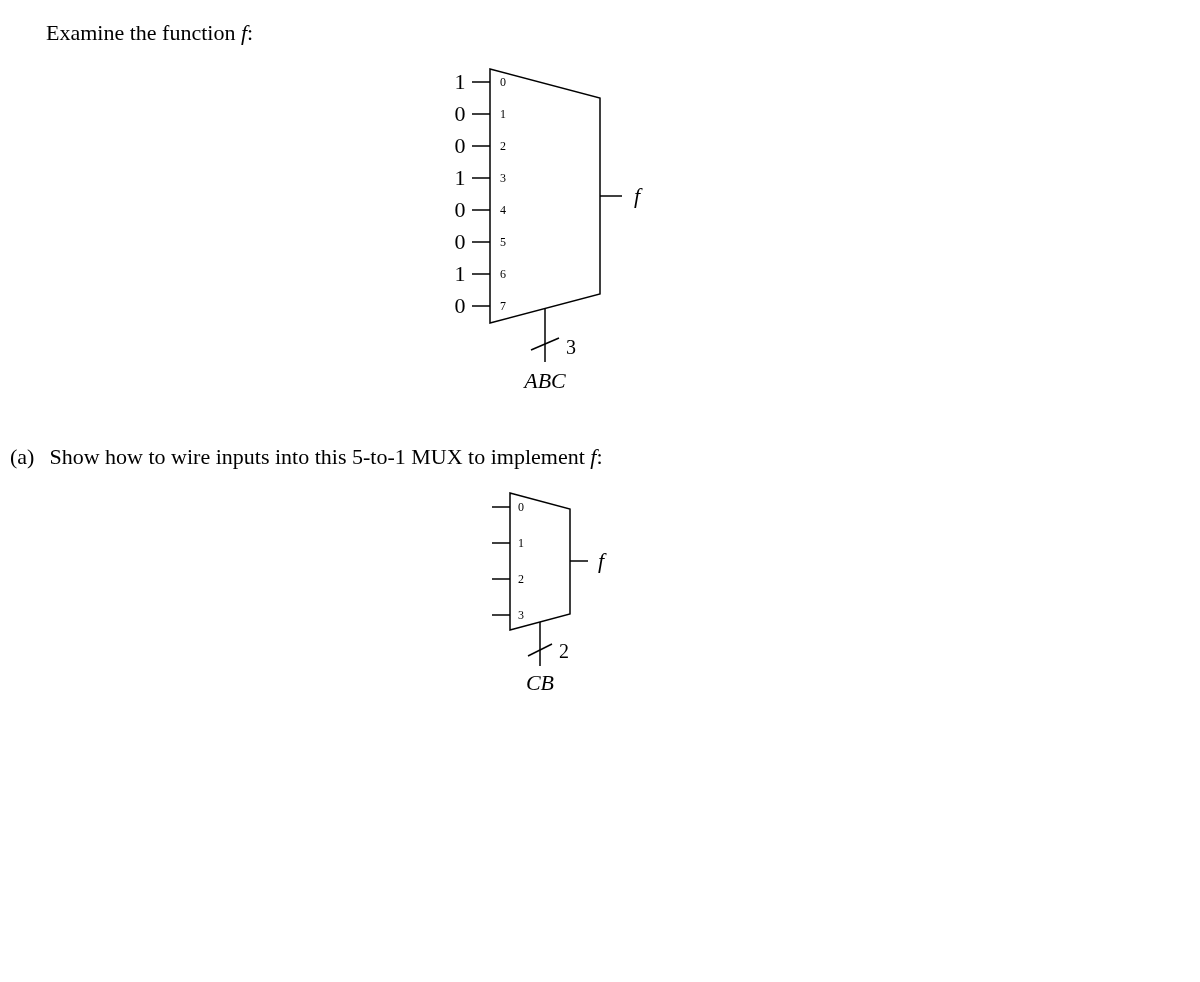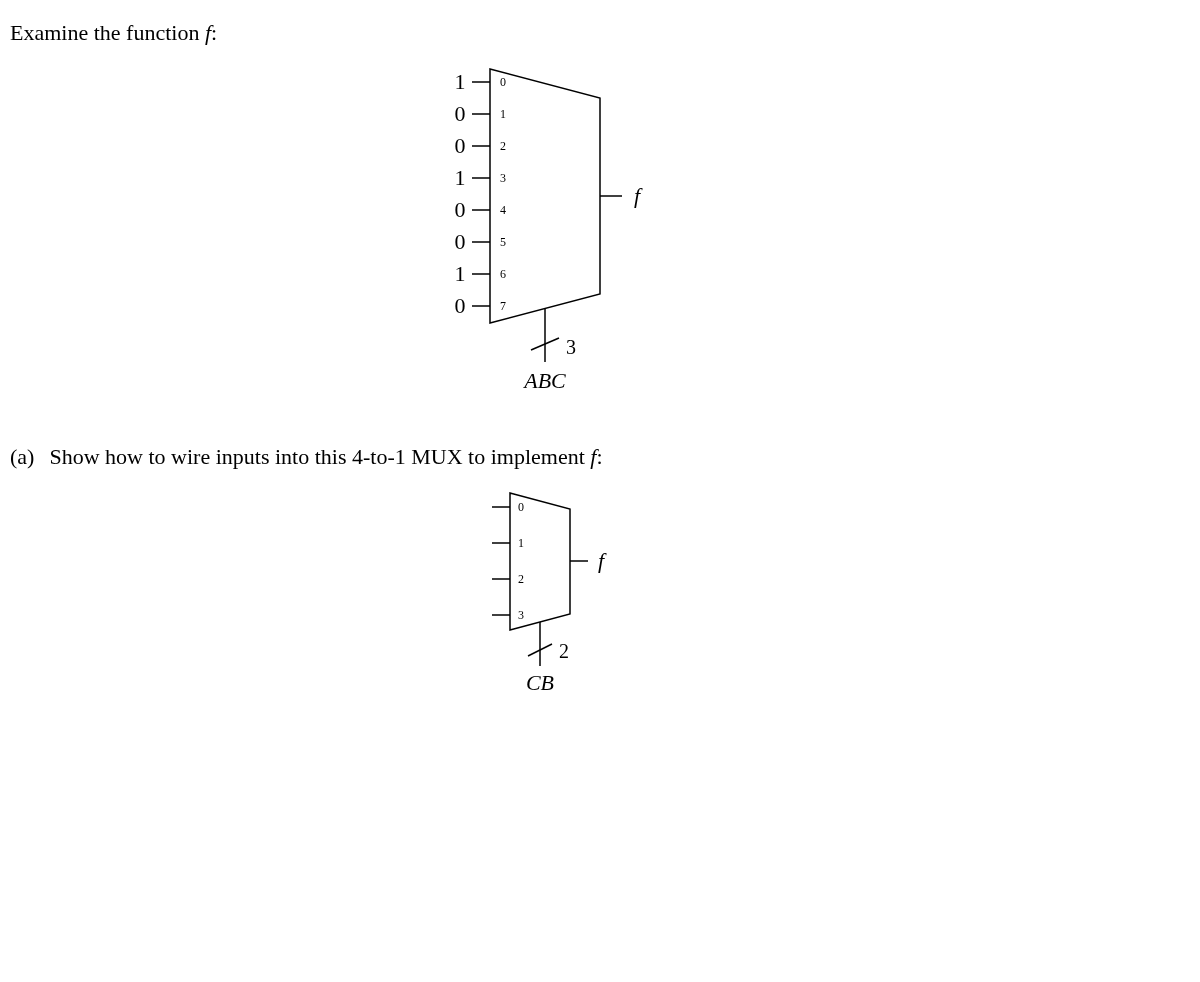--- a/index.html
+++ b/index.html
@@ -7,20 +7,21 @@
     padding: 20px 20px 20px 10px;
     font-family: "Times New Roman", Times, serif;
     font-size: 22px;
     color: #000;
     background: #fff;
     width: 1200px;
     box-sizing: border-box;
   }
   .line1 {
     margin-bottom: 18px;
+    margin-left: 36px;
   }
   .fvar {
     font-style: italic;
     font-family: "Times New Roman", Times, serif;
   }
   .mux-block {
     position: relative;
     margin: 0 auto;
     margin-bottom: 40px;
   }
@@ -100,21 +101,21 @@
 
     <line x1="115" y1="245" x2="115" y2="298" stroke="#000" stroke-width="1.5"></line>
     <line x1="101" y1="286" x2="129" y2="274" stroke="#000" stroke-width="1.5"></line>
     <text x="136" y="290" class="svg-txt-med">3</text>
     <text x="115" y="324" class="svg-txt-big svg-txt-italic" text-anchor="middle">ABC</text>
   </svg>
 </div>
 
 <div class="part-a">
   <span class="part-a-label">(a)</span>
-  <span>Show how to wire inputs into this 4-to-1 MUX to implement </span><span class="fvar">f</span><span>:</span>
+  <span>Show how to wire inputs into this 5-to-1 MUX to implement </span><span class="fvar">f</span><span>:</span>
 </div>
 
 <div class="mux-block mux4-block">
   <svg width="220" height="220" viewBox="0 0 220 220">
 
     <polygon points="40,5 100,21 100,126 40,142" fill="none" stroke="#000" stroke-width="1.5"></polygon>
 
     <g>
       <line x1="22" y1="19" x2="40" y2="19" stroke="#000" stroke-width="1.5"></line>
       <text x="48" y="23" class="svg-txt-small">0</text>

